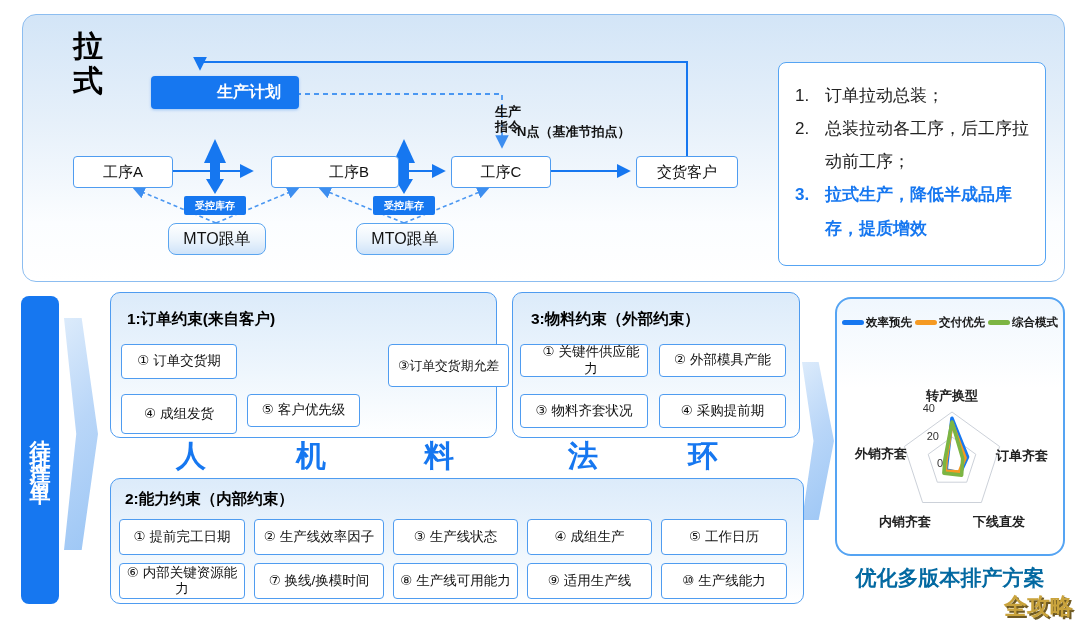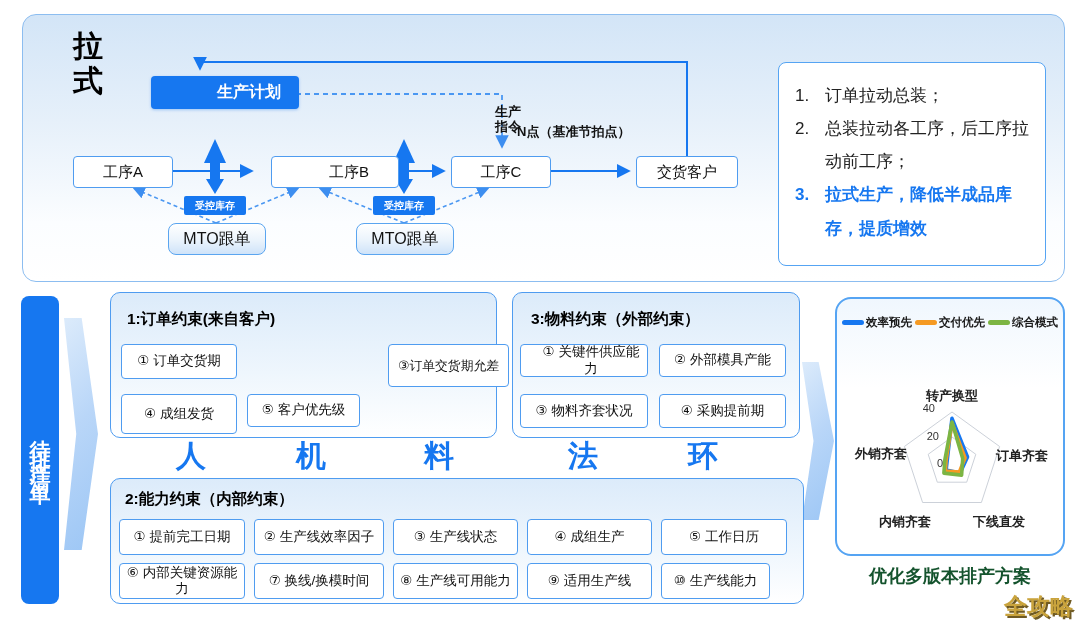--- a/index.html
+++ b/index.html
@@ -109,21 +109,21 @@
   .axis-label{position:absolute;font-size:13px;font-weight:bold;color:#222;}
   .axis-top{left:0;top:88px;width:230px;text-align:center;}
   .axis-right{left:159px;top:148px;text-align:right;}
   .axis-bottom-right{left:136px;top:214px;}
   .axis-bottom-left{left:42px;top:214px;}
   .axis-left{left:18px;top:146px;}
   .tick{position:absolute;font-size:11px;color:#333;width:26px;text-align:right;}
   .tick-40{left:72px;top:103px;} .tick-20{left:76px;top:131px;} .tick-0{left:80px;top:158px;}
   .radar-caption{
     position:absolute;left:828px;top:564px;width:244px;text-align:center;
-    font-size:18px;font-weight:bold;color:#14532d;
+    font-size:21px;font-weight:bold;color:#0369a1;
   }
   .watermark{
     position:absolute;left:1004px;top:591px;
     font-size:23px;font-weight:bold;color:#c9a33c;
     text-shadow:2px 2px 0 #6f5a23;
   }
 </style>
 </head>
 <body>
 
@@ -232,21 +232,21 @@
     <div class="cpanel-title" style="left:14px;top:10px;">2:能力约束（内部约束）</div>
     <div class="cbox" style="left:8px;top:40px;width:126px;height:36px;text-align:center;">① 提前完工日期</div>
     <div class="cbox" style="left:143px;top:40px;width:130px;height:36px;">② 生产线效率因子</div>
     <div class="cbox" style="left:282px;top:40px;width:125px;height:36px;">③ 生产线状态</div>
     <div class="cbox" style="left:416px;top:40px;width:125px;height:36px;">④ 成组生产</div>
     <div class="cbox" style="left:550px;top:40px;width:126px;height:36px;">⑤ 工作日历</div>
     <div class="cbox" style="left:8px;top:84px;width:126px;height:36px;">⑥ 内部关键资源能力</div>
     <div class="cbox" style="left:143px;top:84px;width:130px;height:36px;">⑦ 换线/换模时间</div>
     <div class="cbox" style="left:282px;top:84px;width:125px;height:36px;">⑧ 生产线可用能力</div>
     <div class="cbox" style="left:416px;top:84px;width:125px;height:36px;">⑨ 适用生产线</div>
-    <div class="cbox" style="left:550px;top:84px;width:109px;height:36px;">⑩ 生产线能力</div>
+    <div class="cbox" style="left:550px;top:84px;width:126px;height:36px;">⑩ 生产线能力</div>
   </div>
 
   <div class="radar-panel">
     <div class="legend">
       <div class="legend-item">
         <span class="legend-swatch" style="background: rgb(22, 119, 240);"></span>
         <span class="legend-label">效率预先</span>
       </div>
       <div class="legend-item">
         <span class="legend-swatch" style="background: rgb(245, 154, 35);"></span>

